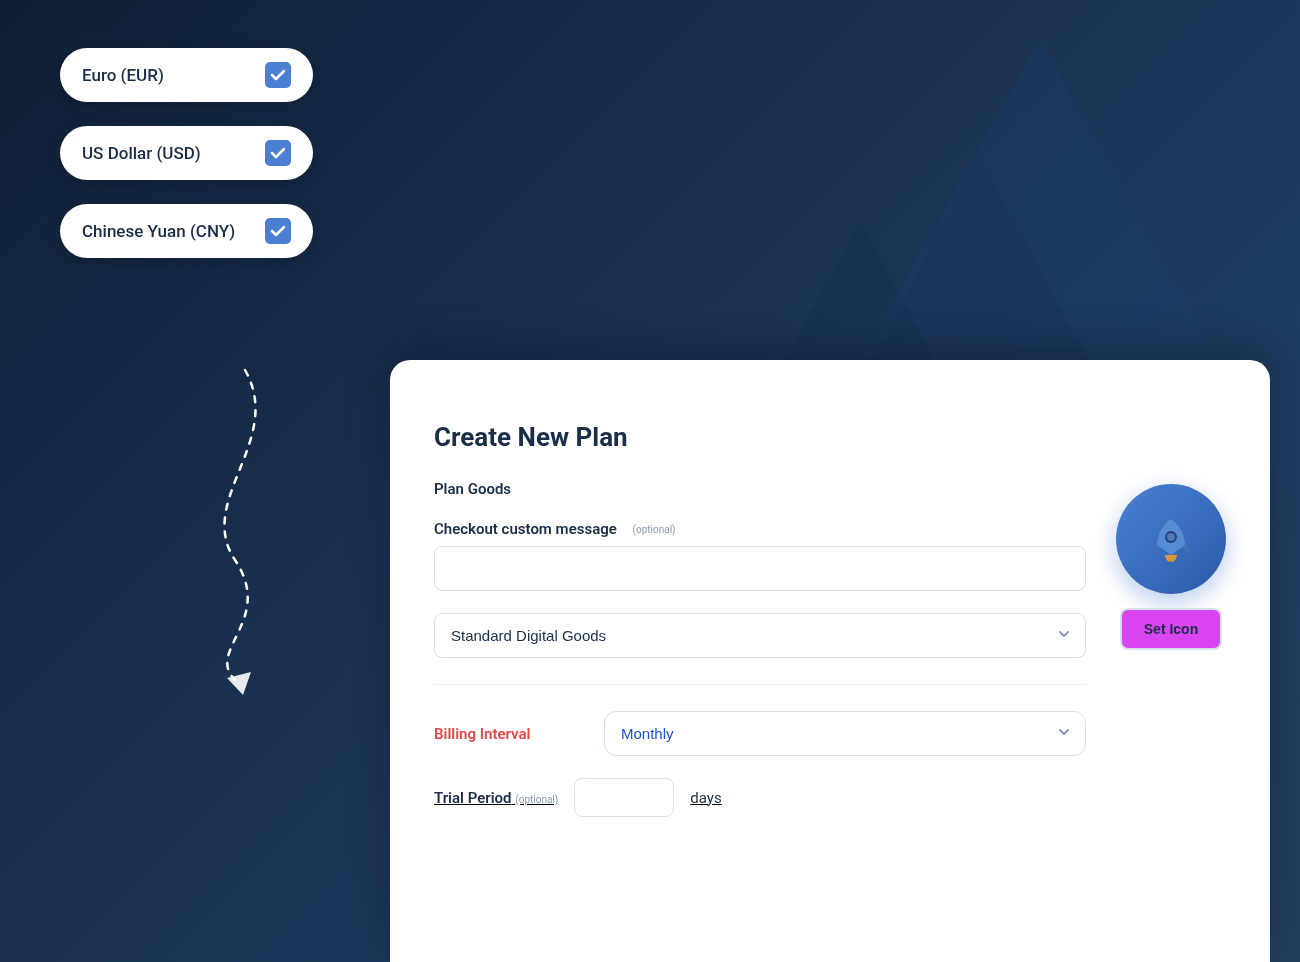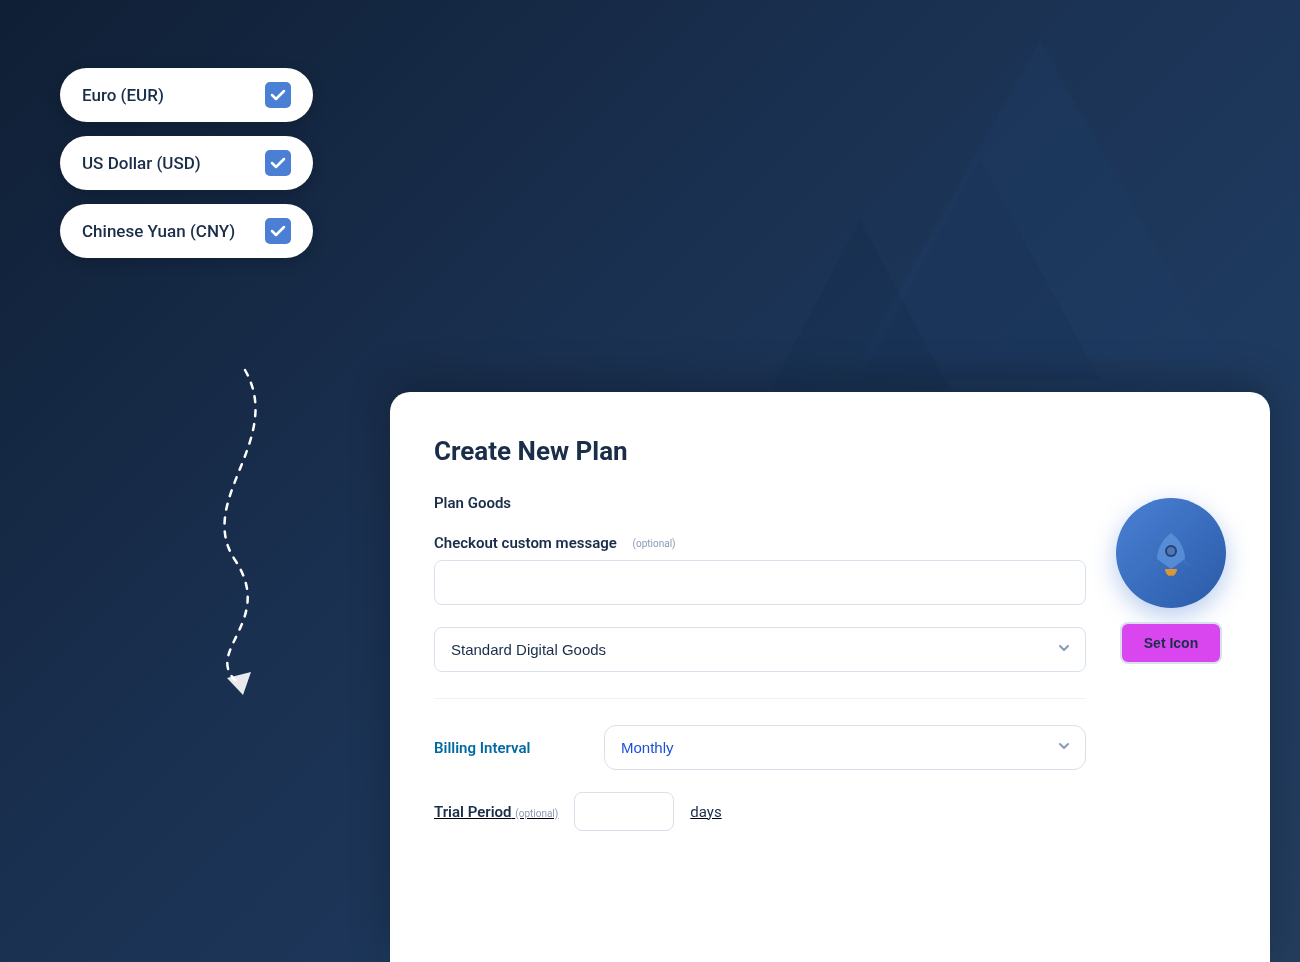--- a/index.html
+++ b/index.html
@@ -50,25 +50,25 @@
       width: 0;
       height: 0;
       border-left: 90px solid transparent;
       border-right: 90px solid transparent;
       border-bottom: 170px solid rgba(20, 45, 75, 0.3);
     }
 
     
     .currency-pills {
       position: absolute;
-      top: 68px;
+      top: 48px;
       left: 60px;
       display: flex;
       flex-direction: column;
-      gap: 14px;
+      gap: 24px;
     }
 
     .currency-pill {
       background: white;
       border-radius: 50px;
       padding: 14px 22px;
       display: flex;
       align-items: center;
       justify-content: space-between;
       gap: 30px;
@@ -110,24 +110,23 @@
 
     
     .plan-card {
       position: absolute;
       right: 30px;
       bottom: 0px;
       top: 360px;
       left: 390px;
       background: white;
       border-radius: 20px 20px 0 0;
-      padding: 44px 44px;
+      padding: 62px 44px;
       box-shadow: 0 -10px 40px rgba(0,0,0,0.25);
       overflow-y: auto;
-      margin-top: 32px;
     }
 
     .card-title {
       font-size: 26px;
       font-weight: 700;
       color: #1a2e4a;
       margin-bottom: 28px;
     }
 
     .card-body {
@@ -218,21 +217,21 @@
     
     .billing-row {
       display: flex;
       align-items: center;
       gap: 20px;
     }
 
     .billing-label {
       font-size: 15px;
       font-weight: 600;
-      color: #0369a1;
+      color: #ef4444;
       min-width: 150px;
     }
 
     .billing-select-wrapper {
       position: relative;
       flex: 1;
     }
 
     .billing-select {
       width: 100%;

